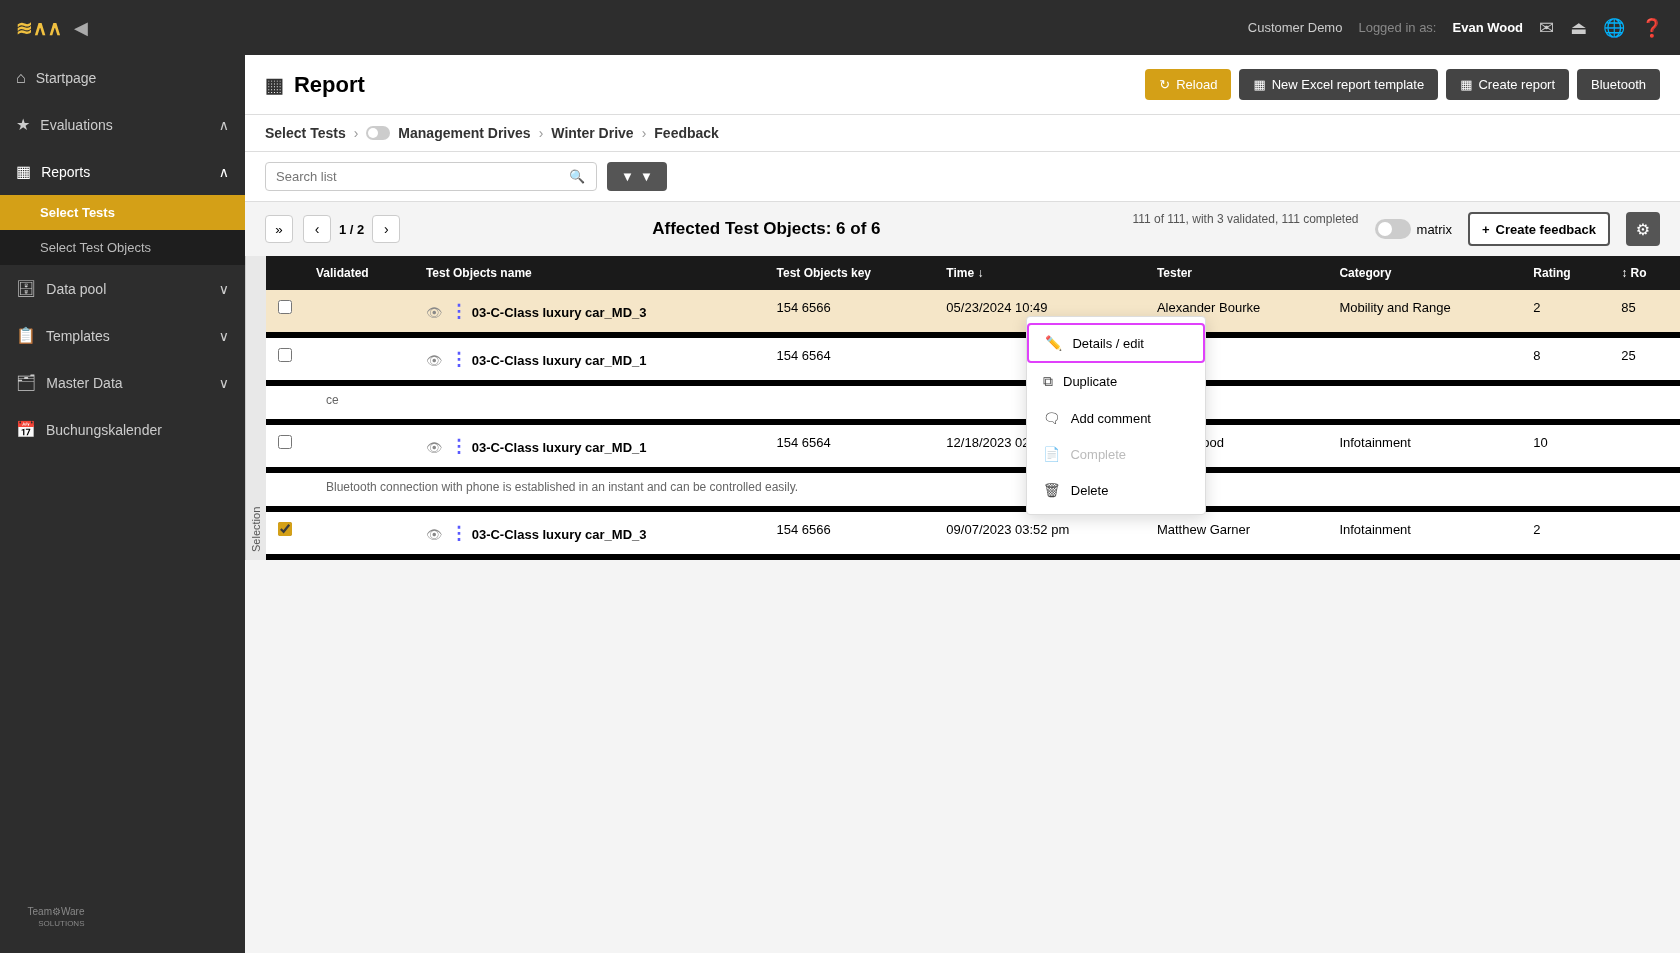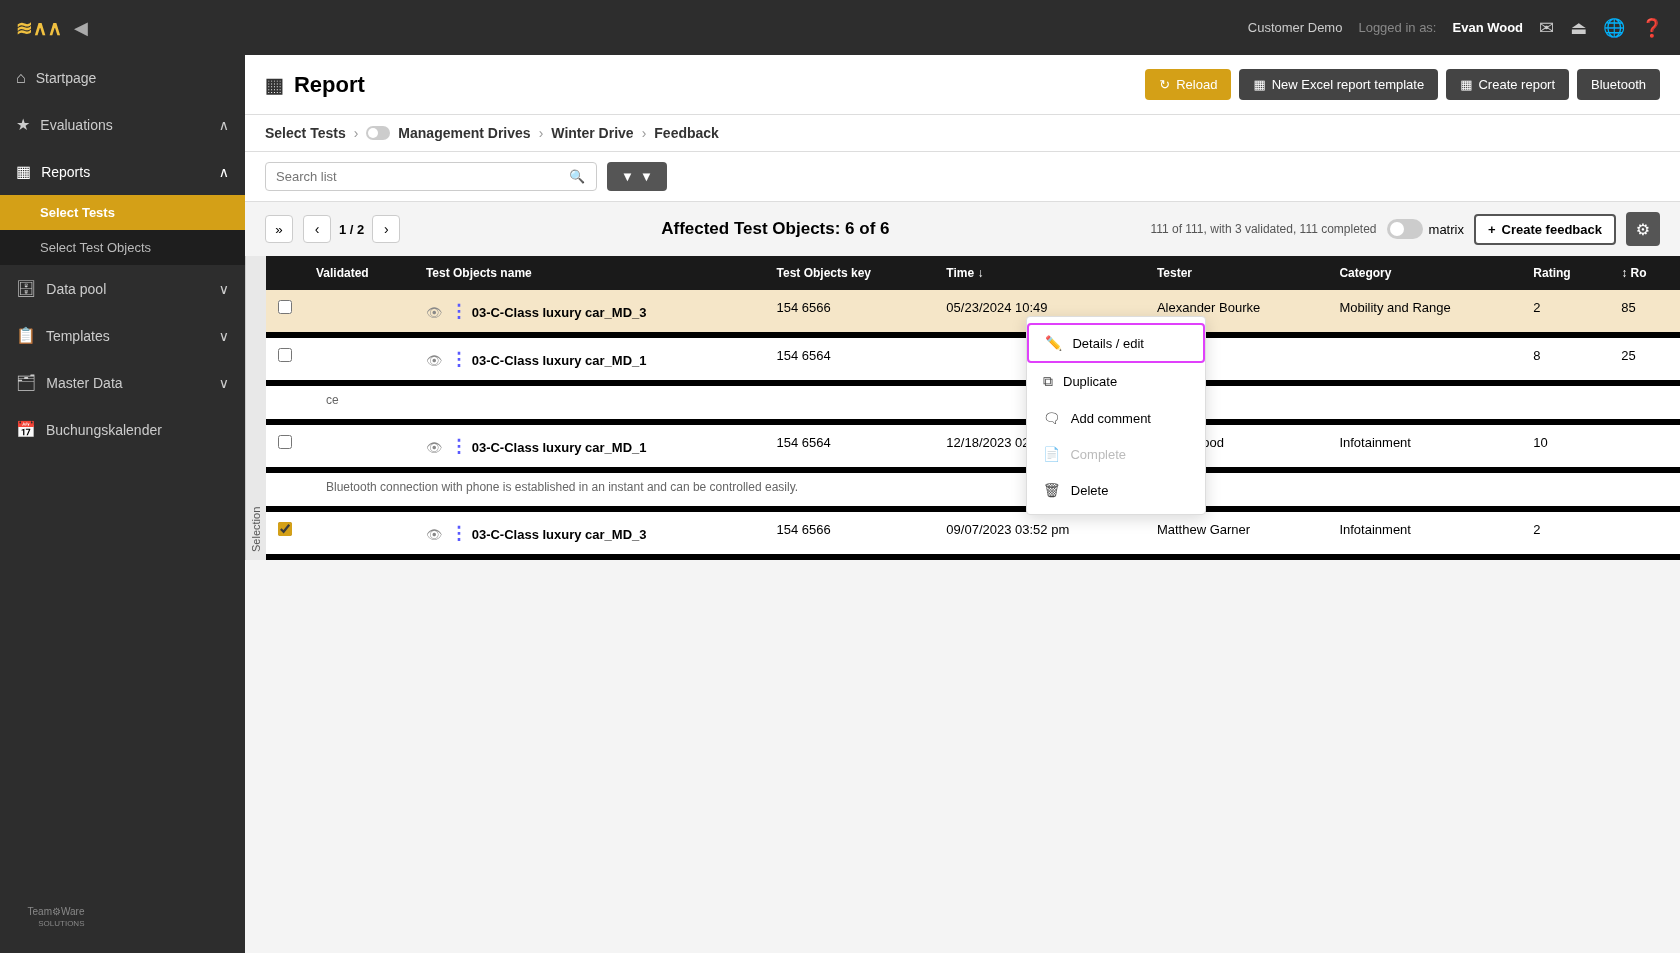--- a/index.html
+++ b/index.html
@@ -209,21 +209,21 @@
     .page-info { font-size: 13px; font-weight: bold; }
     .expand-btn {
       background: #fff;
       border: 1px solid #ccc;
       border-radius: 4px;
       width: 28px; height: 28px;
       display: flex; align-items: center; justify-content: center;
       cursor: pointer;
     }
     .affected-info { font-weight: bold; font-size: 17px; }
-    .right-controls { display: flex; align-items: center; gap: 10px; }
+    .right-controls { display: flex; gap: 16px; }
     .matrix-toggle { display: flex; align-items: center; gap: 6px; font-size: 13px; }
     .toggle-switch {
       width: 36px; height: 20px;
       background: #ccc;
       border-radius: 10px;
       position: relative;
       cursor: pointer;
     }
     .toggle-switch-dot {
       position: absolute;

